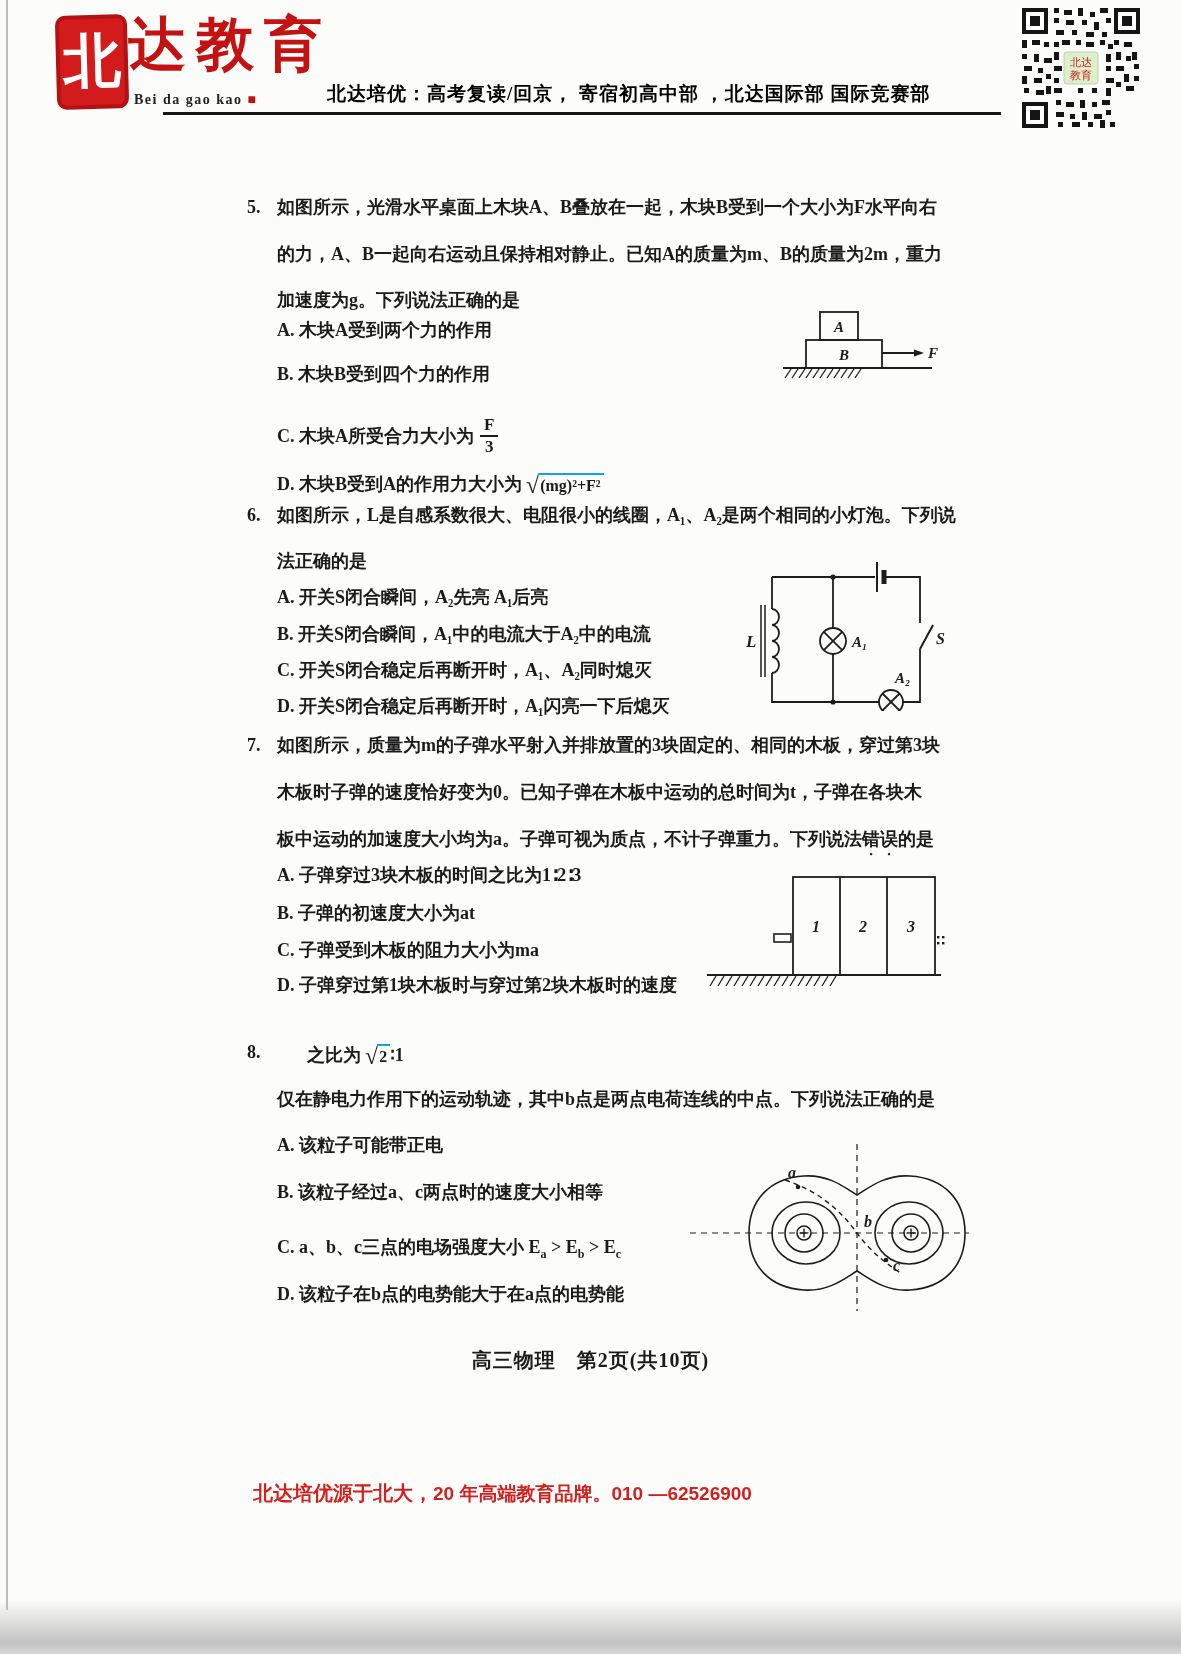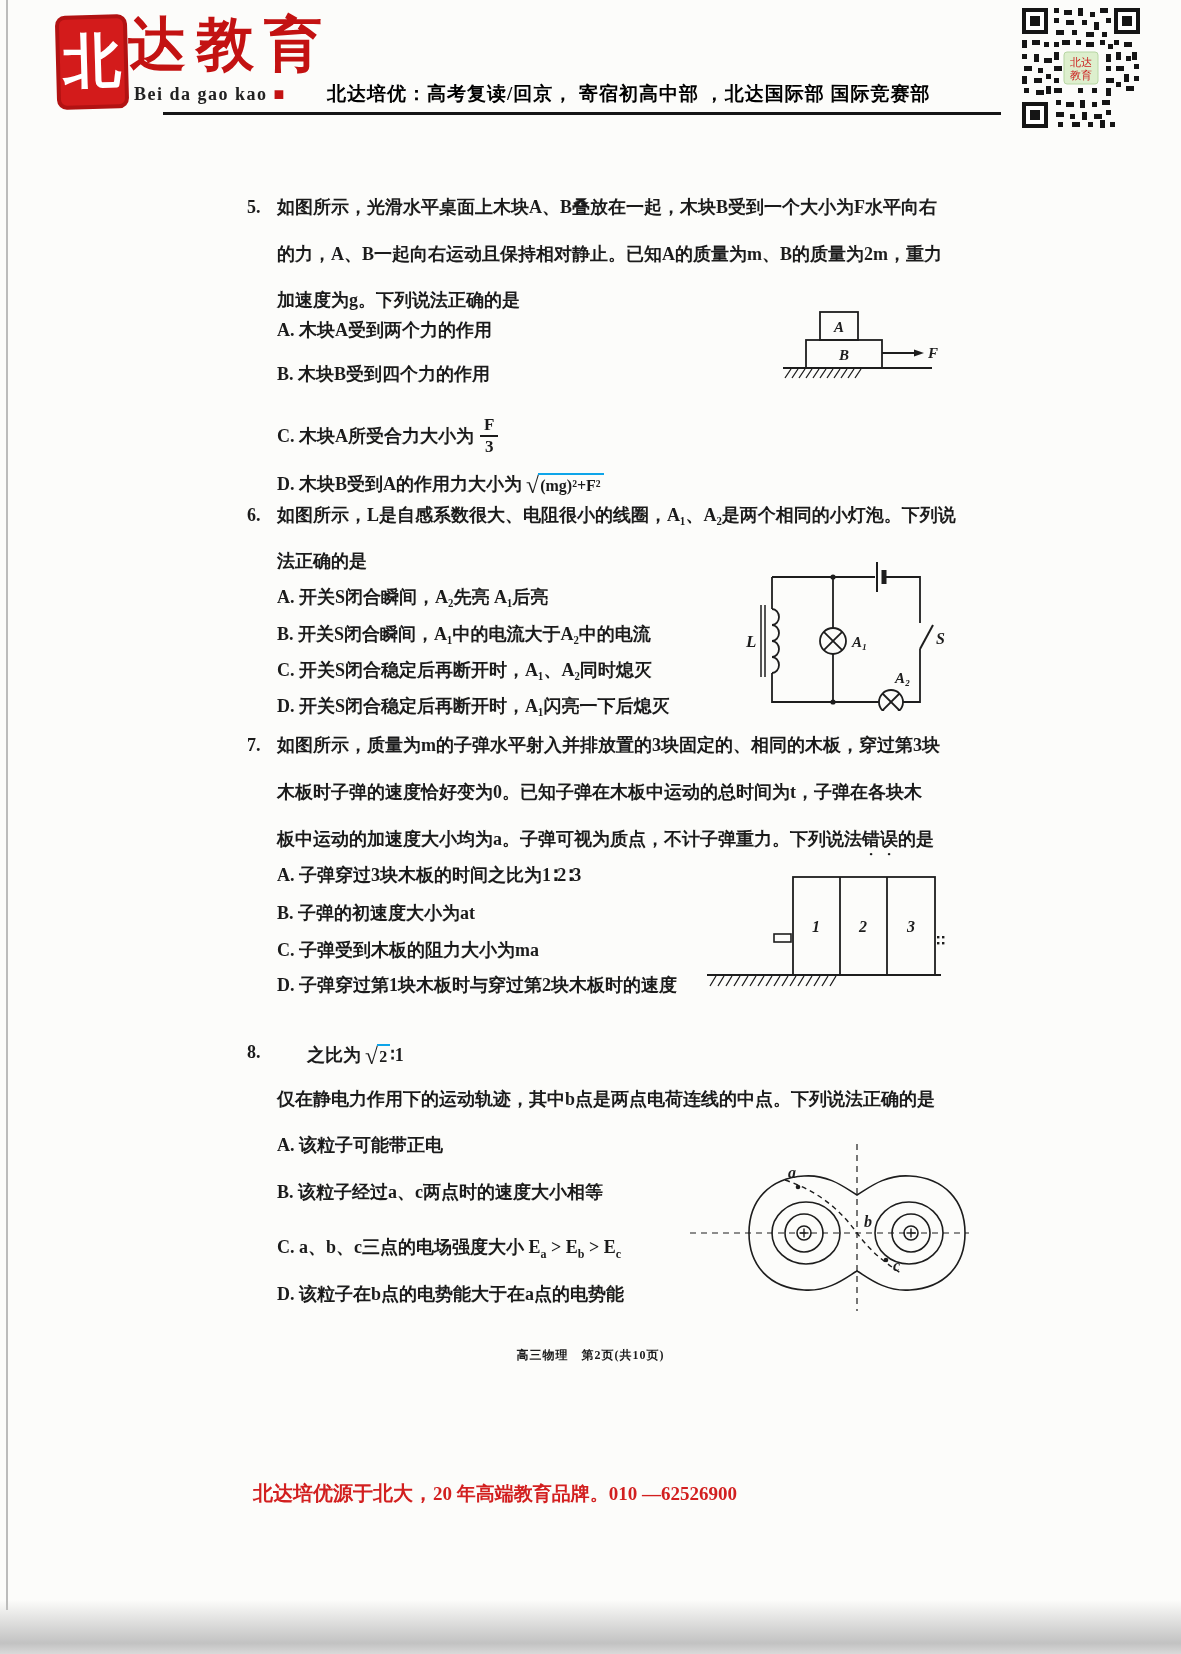--- a/index.html
+++ b/index.html
@@ -6,21 +6,21 @@
   .page{position:relative;width:1181px;height:1654px;margin:0 auto;background:#fcfcfa;
         font-family:"Liberation Serif","DejaVu Serif",serif;color:#1b1b1b;overflow:hidden;}
 
   
   .seal{position:absolute;left:56px;top:15px;width:64px;height:86px;background:#d31b1b;
         border:4px solid #b21212;border-radius:10px;display:flex;align-items:center;
         justify-content:center;transform:rotate(-1.5deg);}
   .seal-char{color:#fff;font-size:58px;font-weight:bold;line-height:1;}
   .brand{position:absolute;left:128px;top:6px;font-size:58px;font-weight:bold;color:#c31212;
          letter-spacing:10px;white-space:nowrap;text-align:right;}
-  .pinyin{position:absolute;left:134px;top:84px;font-size:18px;font-weight:bold;
+  .pinyin{position:absolute;left:134px;top:92px;font-size:14px;font-weight:bold;
           letter-spacing:1.5px;color:#222;white-space:nowrap;}
   .pinyin .sq{color:#c31212;}
   .tagline{position:absolute;left:327px;top:81px;font-size:19px;font-weight:600;color:#000000;
            letter-spacing:1px;white-space:nowrap;}
   .header-rule{position:absolute;left:163px;top:112px;width:838px;height:3px;background:#161616;}
   .qr{position:absolute;left:1022px;top:8px;width:118px;height:120px;}
 
   
   .q{position:absolute;width:730px;}
   .q p{margin:0;position:relative;padding-left:30px;font-size:18px;font-weight:700;
@@ -42,25 +42,25 @@
   sub{font-size:12px;}
   .em-dots{-webkit-text-emphasis:dot;-webkit-text-emphasis-position:under;
            text-emphasis:dot;text-emphasis-position:under left;margin-top:46px;}
 
   
   .diag{position:absolute;}
   .diag text{font-style:italic;font-weight:bold;fill:#1d1d1d;
              font-family:"Liberation Serif","DejaVu Serif",serif;}
 
   
-  .page-info{position:absolute;top:1347px;left:0;width:100%;text-align:center;font-size:12px;
+  .page-info{position:absolute;top:1347px;left:0;width:100%;text-align:center;font-size:20px;
              font-weight:600;letter-spacing:1px;}
   .bottom-line{position:absolute;top:1480px;left:253px;font-size:20px;color:#d21f1f;
                font-weight:600;white-space:nowrap;}
-  .bottom-line .b{font-weight:800;font-family:Liberation Serif, serif;font-size:19px;}
+  .bottom-line .b{font-weight:800;font-family:Liberation Sans, sans-serif;font-size:19px;}
 
   
   .edge-line{position:absolute;left:6px;top:0;width:2px;height:1610px;background:rgba(110,110,110,.45);}
   .bottom-shade{position:absolute;left:0;top:1600px;width:100%;height:54px;
                 background:linear-gradient(180deg,rgba(252,252,250,0) 0%,#c2c2c2 80%,#d9d9d9 100%);}
 </style>
 </head>
 <body>
 
 <div class="page">

